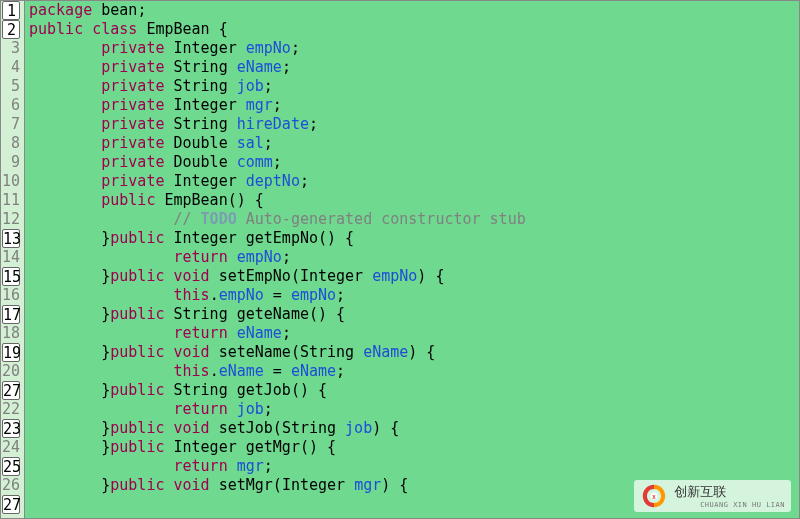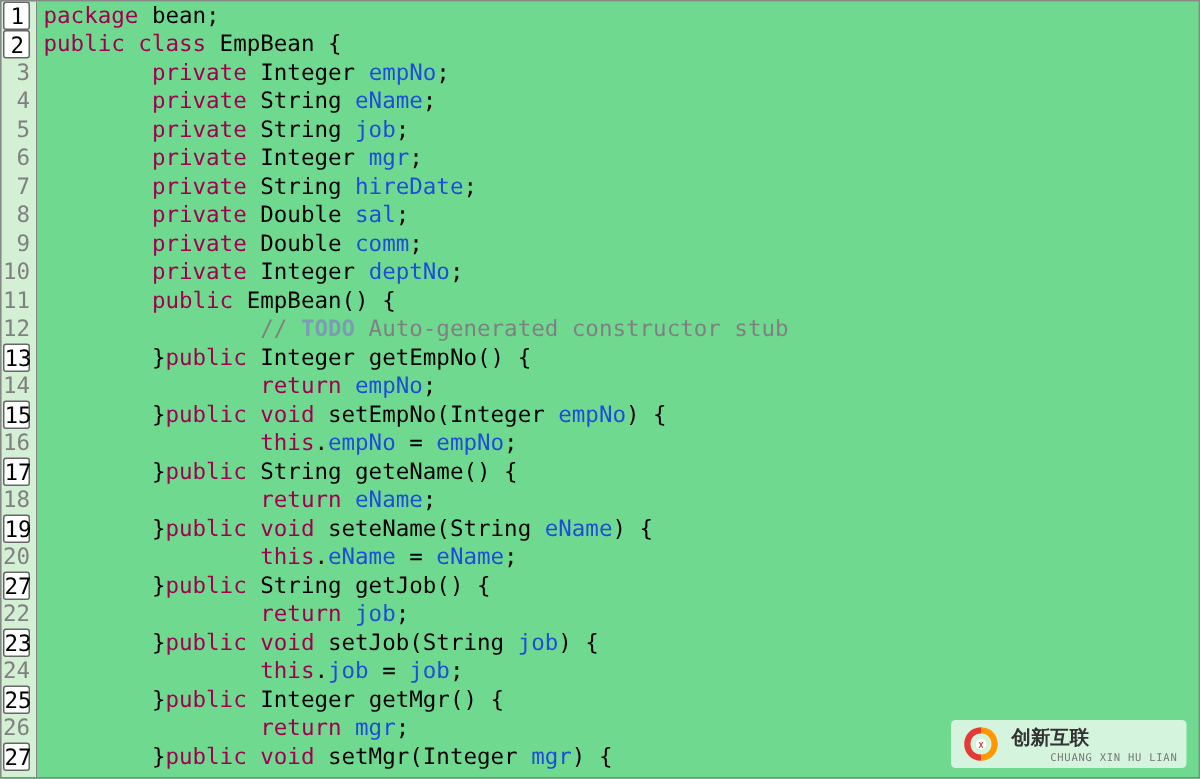--- a/index.html
+++ b/index.html
@@ -61,21 +61,21 @@
     bottom: 6px;
     right: 8px;
     display: flex;
     align-items: center;
     gap: 6px;
     background: rgba(255,255,255,0.7);
     padding: 2px 6px;
     border-radius: 3px;
   }
   .watermark svg { width: 28px; height: 28px; }
-  .watermark .wm-text { font-size: 13px; color: #333; font-weight: bold; font-family: "Microsoft YaHei", sans-serif; }
+  .watermark .wm-text { font-size: 13px; color: #333; font-weight: normal; font-family: "Microsoft YaHei", sans-serif; }
   .watermark .wm-sub { font-size: 7px; color: #777; letter-spacing: 0.5px; margin-left: 26px; }
 </style>
 </head>
 <body>
 
 <div class="editor">
   <div class="gutter" id="gutter">
       <div class="ln hl">1</div>
       <div class="ln hl">2</div>
       <div class="ln">3</div>
@@ -121,21 +121,20 @@
       <div class="line">                <span class="kw">return</span><span class="punct"> </span><span class="ident">empNo</span><span class="punct">;</span></div>
       <div class="line">        <span class="punct">}</span><span class="kw">public</span><span class="punct"> </span><span class="kw">void</span><span class="punct"> </span><span class="type">setEmpNo</span><span class="punct">(</span><span class="type">Integer </span><span class="ident">empNo</span><span class="punct">) {</span></div>
       <div class="line">                <span class="kw">this</span><span class="punct">.</span><span class="ident">empNo</span><span class="punct"> = </span><span class="ident">empNo</span><span class="punct">;</span></div>
       <div class="line">        <span class="punct">}</span><span class="kw">public</span><span class="punct"> </span><span class="type">String </span><span class="type">geteName</span><span class="punct">() {</span></div>
       <div class="line">                <span class="kw">return</span><span class="punct"> </span><span class="ident">eName</span><span class="punct">;</span></div>
       <div class="line">        <span class="punct">}</span><span class="kw">public</span><span class="punct"> </span><span class="kw">void</span><span class="punct"> </span><span class="type">seteName</span><span class="punct">(</span><span class="type">String </span><span class="ident">eName</span><span class="punct">) {</span></div>
       <div class="line">                <span class="kw">this</span><span class="punct">.</span><span class="ident">eName</span><span class="punct"> = </span><span class="ident">eName</span><span class="punct">;</span></div>
       <div class="line">        <span class="punct">}</span><span class="kw">public</span><span class="punct"> </span><span class="type">String </span><span class="type">getJob</span><span class="punct">() {</span></div>
       <div class="line">                <span class="kw">return</span><span class="punct"> </span><span class="ident">job</span><span class="punct">;</span></div>
       <div class="line">        <span class="punct">}</span><span class="kw">public</span><span class="punct"> </span><span class="kw">void</span><span class="punct"> </span><span class="type">setJob</span><span class="punct">(</span><span class="type">String </span><span class="ident">job</span><span class="punct">) {</span></div>
-      <div class="line">                <span class="kw">this</span><span class="punct">.</span><span class="ident">job</span><span class="punct"> = </span><span class="ident">job</span><span class="punct">;</span></div>
       <div class="line">        <span class="punct">}</span><span class="kw">public</span><span class="punct"> </span><span class="type">Integer </span><span class="type">getMgr</span><span class="punct">() {</span></div>
       <div class="line">                <span class="kw">return</span><span class="punct"> </span><span class="ident">mgr</span><span class="punct">;</span></div>
       <div class="line">        <span class="punct">}</span><span class="kw">public</span><span class="punct"> </span><span class="kw">void</span><span class="punct"> </span><span class="type">setMgr</span><span class="punct">(</span><span class="type">Integer </span><span class="ident">mgr</span><span class="punct">) {</span></div>
     </div>
 </div>
 
 <div class="watermark">
   <svg viewBox="0 0 40 40">
     <path d="M20 4 C10 4 4 12 4 20 C4 28 10 36 20 36 L20 30 C14 30 10 26 10 20 C10 14 14 10 20 10 Z" fill="#e53935"></path>
     <path d="M20 4 C30 4 36 12 36 20 C36 28 30 36 20 36 L20 30 C26 30 30 26 30 20 C30 14 26 10 20 10 Z" fill="#ff9800"></path>

